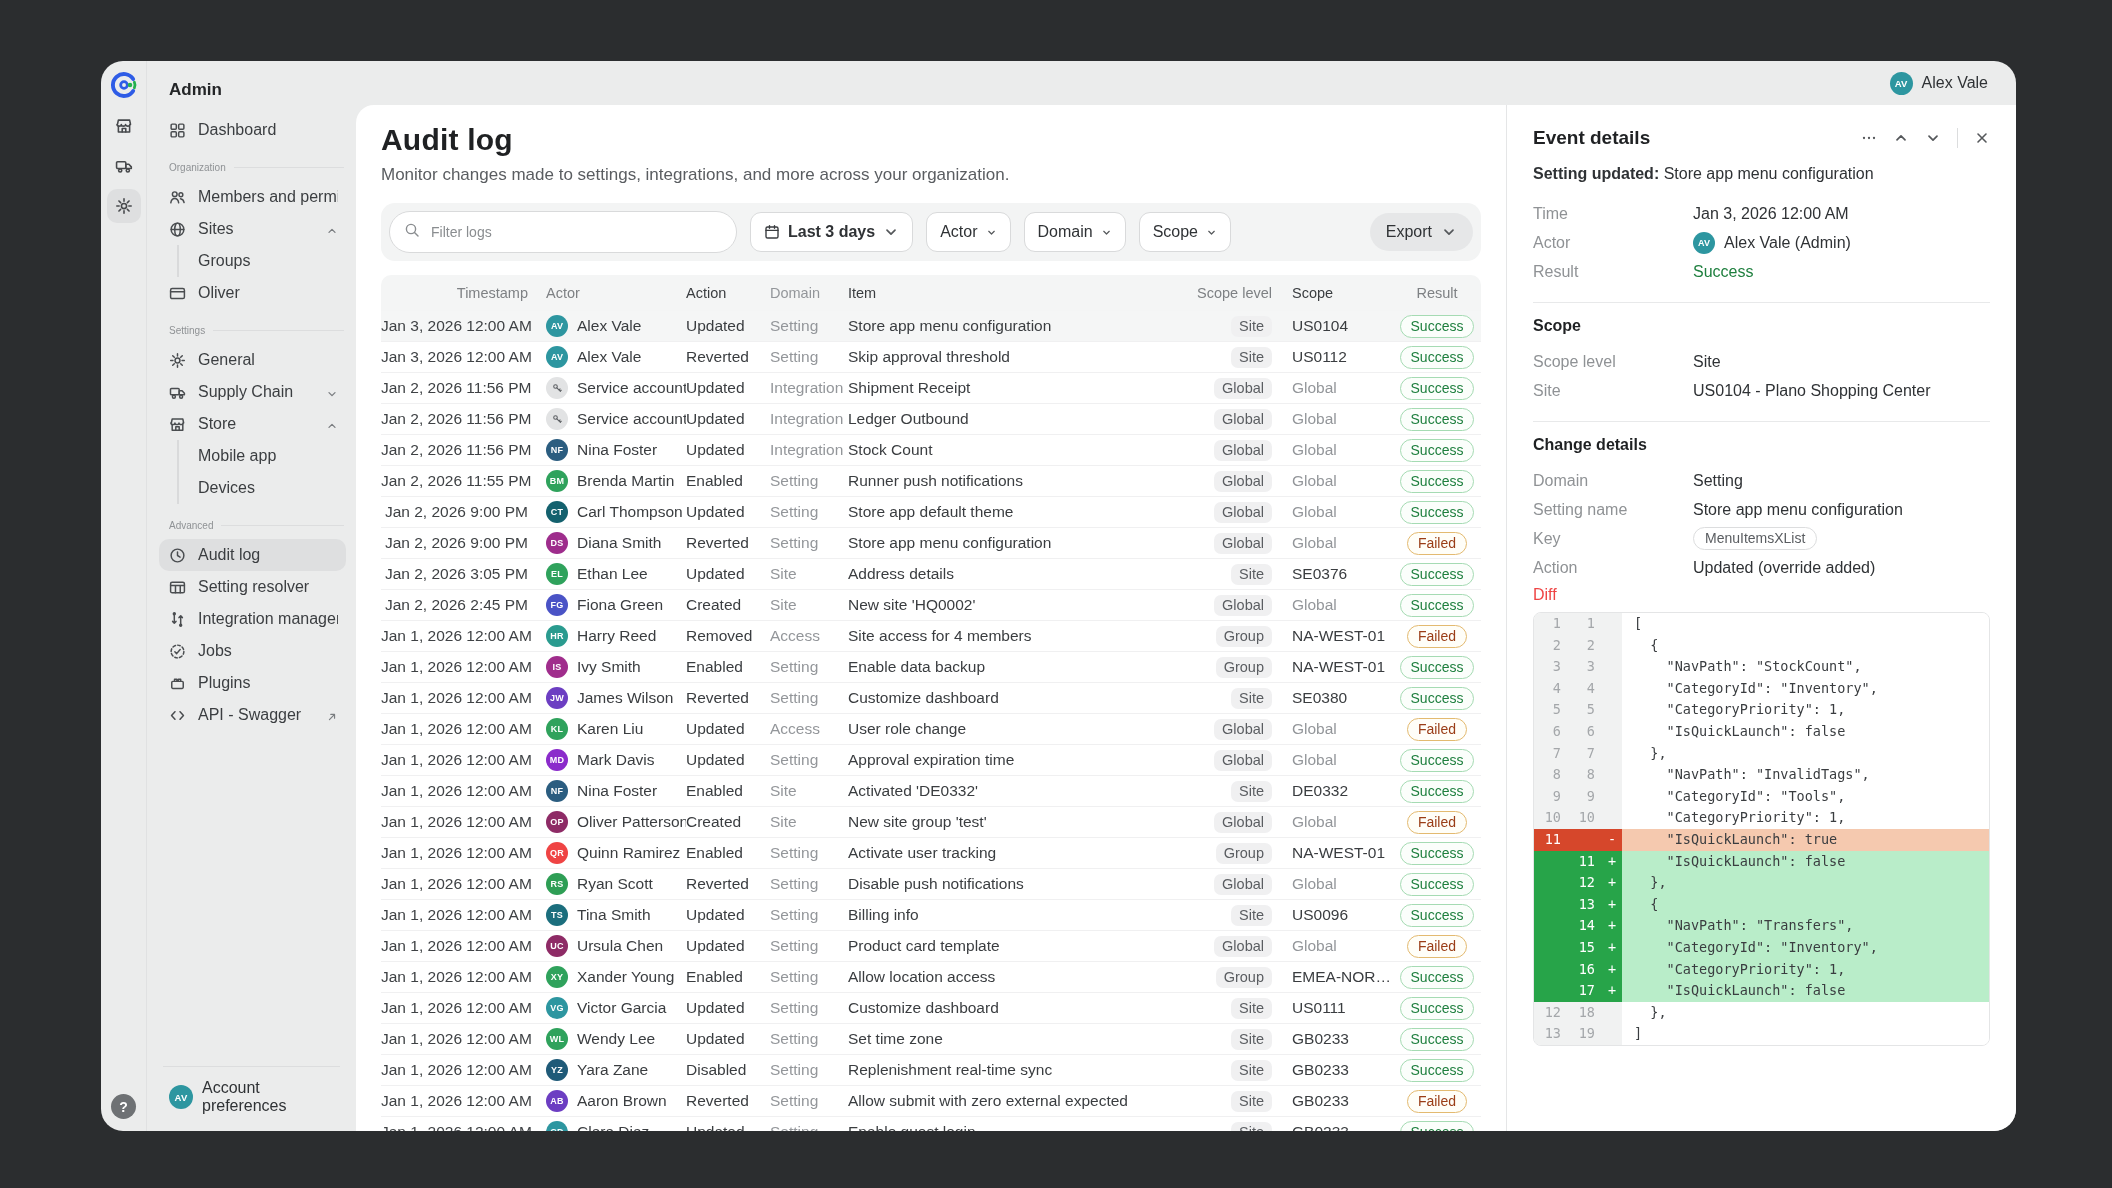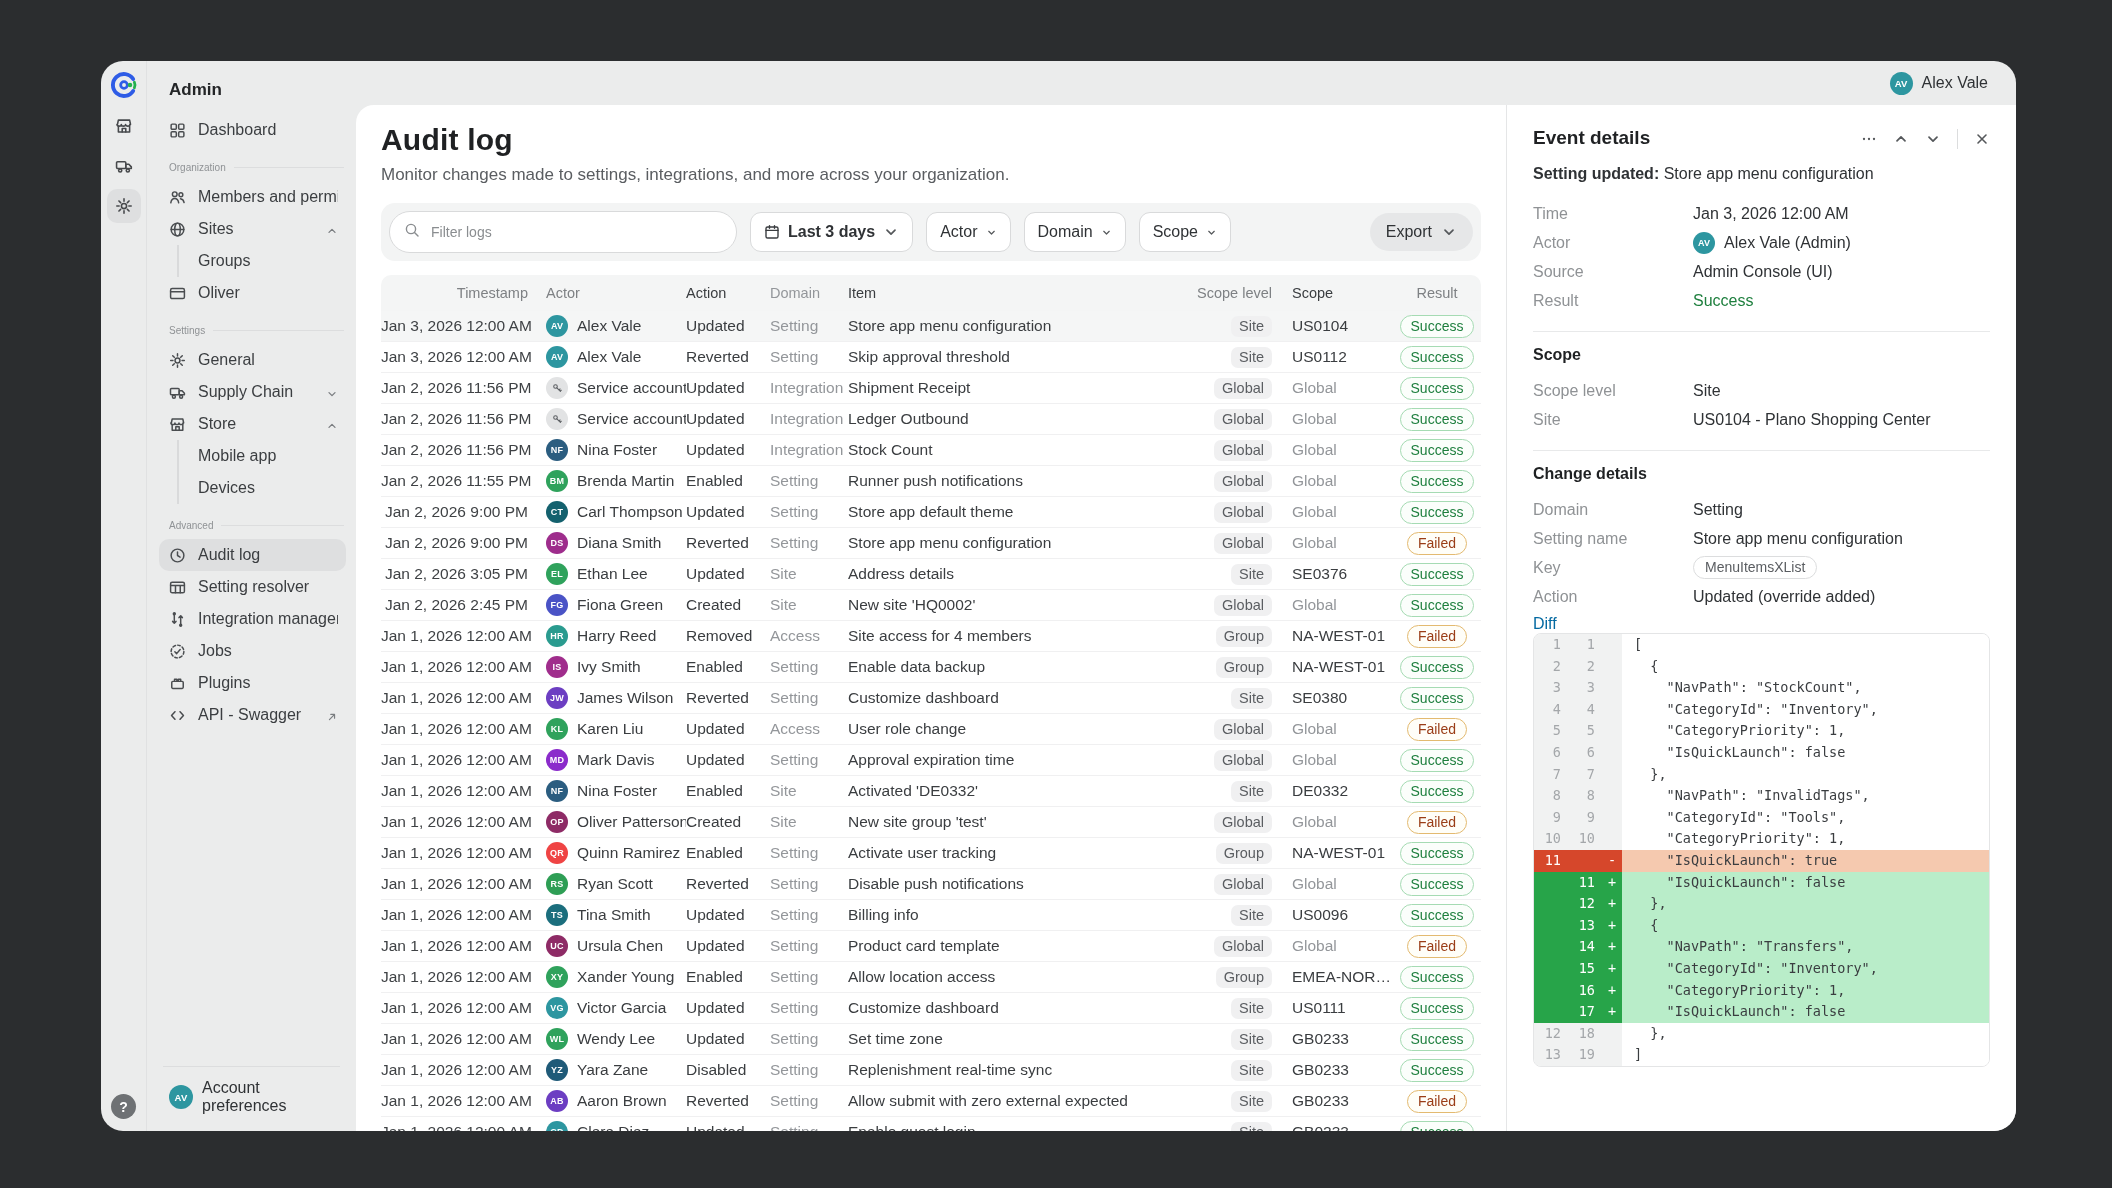--- a/index.html
+++ b/index.html
@@ -115,40 +115,40 @@
     display:inline-block; border-radius:999px; padding:2px 10px 3px; font-size:14px; border:1.4px solid; background:#fff;
   }
   .badge.success { color:#1E7F3E; border-color:#A5DBB3; background:#FBFEFB; }
   .badge.failed  { color:#9A3D17; border-color:#E3BA70; background:#FFFEF8; }
   .svc-avatar { background:#E2E3E4; color:#5A5D61; }
   
   .panel {
     flex:1; border-left:1px solid #E5E6E7; padding:22px 26px 0; overflow:hidden;
     display:flex; flex-direction:column; font-size:16px;
   }
-  .panel-head { display:flex; align-items:flex-end; }
+  .panel-head { display:flex; align-items:center; }
   .panel-title { font-size:19px; font-weight:bold; color:#1F2123; flex:1; }
   .panel-actions { display:flex; align-items:center; gap:16px; color:#55585B; }
   .pa-btn { width:18px; height:18px; cursor:pointer; display:flex; align-items:center; justify-content:center; }
   .pa-divider { width:1px; height:20px; background:#DCDDDE; }
   .event-title { margin-top:16px; font-size:16px; color:#2F3235; }
   .event-title b { font-weight:bold; }
   .kv { display:grid; grid-template-columns:160px 1fr; align-items:center; min-height:29px; }
   .kv .k { color:#8F9295; }
   .kv .v { color:#2F3235; display:flex; align-items:center; gap:9px; }
   .kv .v.green { color:#1E7F3E; }
   .kv .v .avatar { width:22px; height:22px; font-size:9px; }
   .info-block { margin-top:16px; }
   .hr { height:1px; background:#E8E9EA; margin:16px 0 14px; }
   .sec-heading { font-weight:bold; color:#1F2123; margin-bottom:12px; }
   .chip {
     display:inline-block; border:1px solid #DCDDDE; border-radius:999px; padding:2px 11px 3px;
     font-size:14px; color:#5A5D61; background:#fff;
   }
-  .diff-label { color:#0369a1; margin:4px 0 0; }
+  .diff-label { color:#ef4444; margin:4px 0 8px; }
   .diffbox {
     border:1px solid #E4E5E6; border-radius:8px; overflow:hidden;
     font-family:"DejaVu Sans Mono", monospace; font-size:13.5px; line-height:21.6px;
   }
   .drow { display:grid; grid-template-columns:34px 34px 20px 1fr; }
   .drow .g { text-align:right; padding-right:7px; background:#F1F2F2; color:#A4A7AA; }
   .drow .s { background:#F1F2F2; color:#A4A7AA; text-align:center; }
   .drow .t { padding-left:12px; white-space:pre; color:#3A3D40; background:#fff; }
   .drow.del .g, .drow.del .s { background:#D6472B; color:#fff; }
   .drow.del .t { background:#F5C9AF; }
@@ -906,24 +906,20 @@
               <div class="v">Jan 3, 2026 12:00 AM</div>
             </div>
             <div class="kv">
               <div class="k">Actor</div>
               <div class="v">
                 <span class="avatar" style="background: rgb(45, 150, 160);">AV</span>
                 <span>Alex Vale (Admin)</span>
               </div>
             </div>
             <div class="kv">
-              <div class="k">Source</div>
-              <div class="v">Admin Console (UI)</div>
-            </div>
-            <div class="kv">
               <div class="k">Result</div>
               <div class="v green">Success</div>
             </div>
           </div>
         <div class="hr"></div>
         <div class="sec-heading">Scope</div>
         <div id="scope-rows">
             <div class="kv">
               <div class="k">Scope level</div>
               <div class="v">Site</div>

